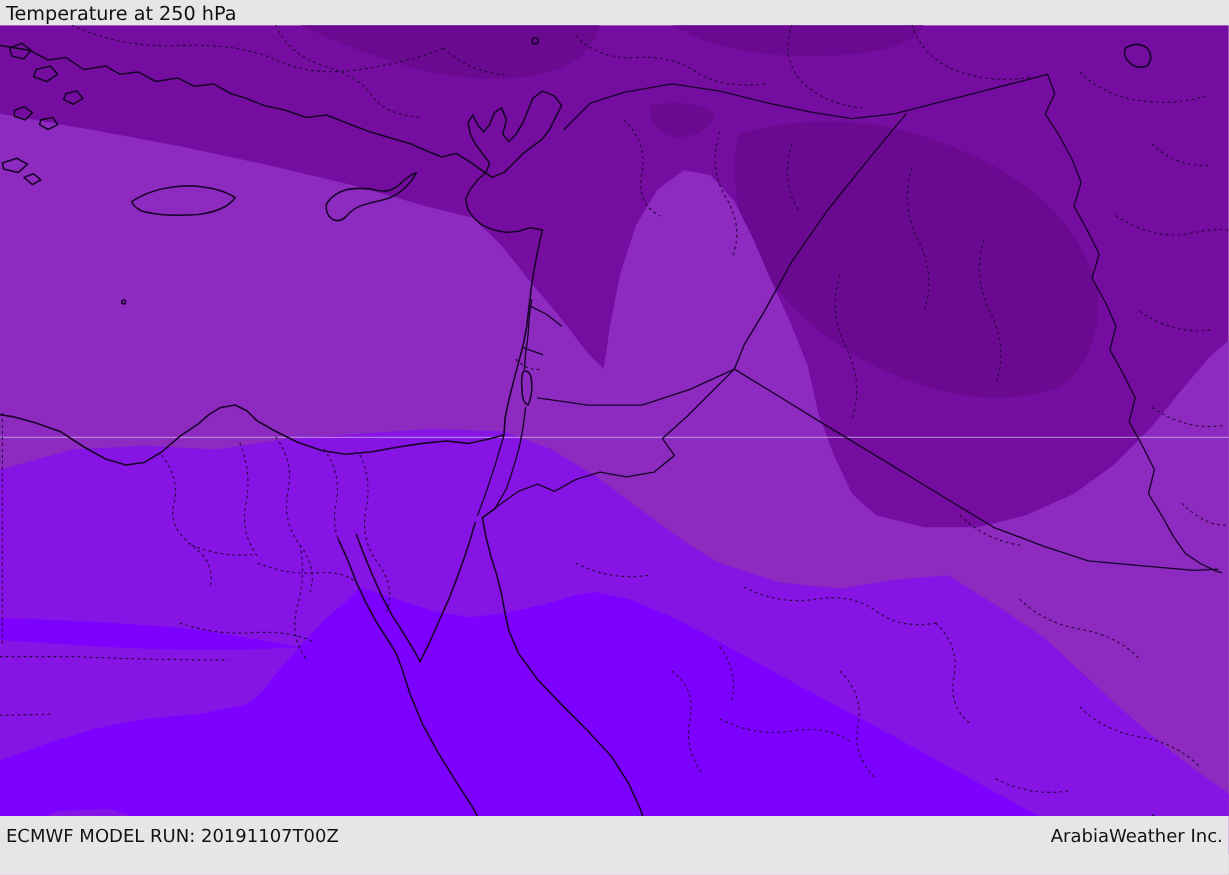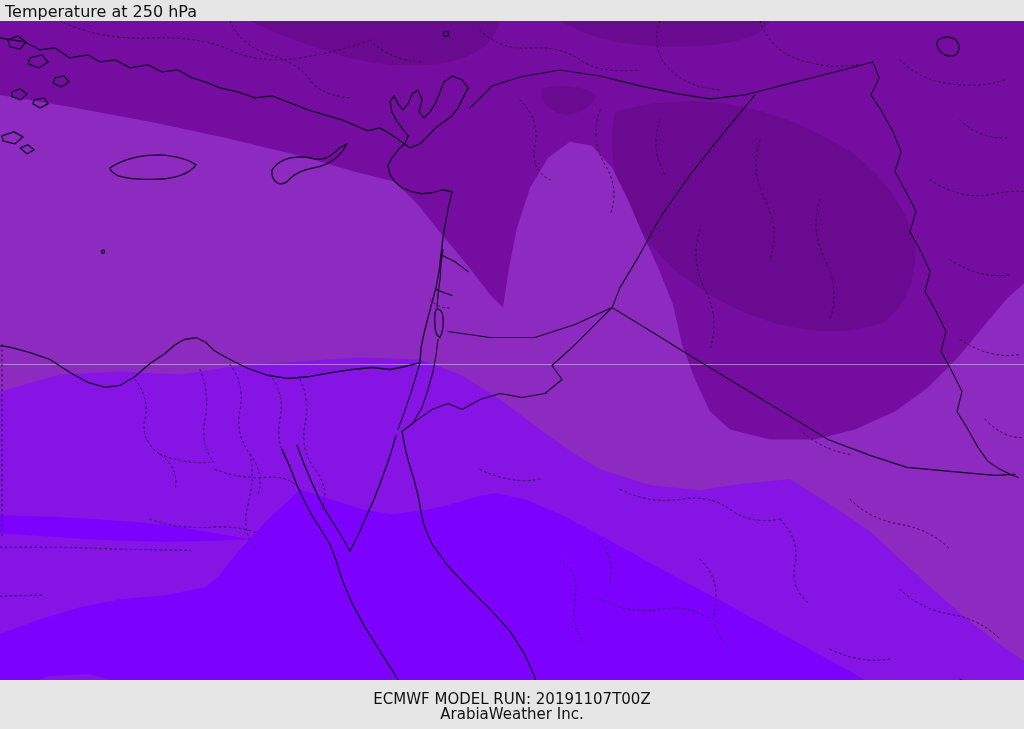--- a/index.html
+++ b/index.html
@@ -1,19 +1,19 @@
 <!DOCTYPE html>
 <html><head>
 <meta charset="utf-8">
 <style>
   html,body{margin:0;padding:0;width:1024px;height:729px;overflow:hidden;background:#e6e6e6;}
   body{font-family:"DejaVu Sans","Liberation Sans",sans-serif;}
   .bar{position:absolute;left:0;width:1024px;display:flex;justify-content:space-between;align-items:center;box-sizing:border-box;padding:12px 5px;color:#111;}
   .topbar{top:0;height:21px;font-size:16px;}
-  .bottombar{top:680px;height:34px;font-size:15px;flex-direction:column;}
+  .bottombar{top:680px;height:34px;font-size:15px;}
   .bar span{white-space:nowrap;line-height:1;}
   .mapwrap{position:absolute;top:21px;left:0;width:1024px;height:691px;}
   .mapwrap svg{display:block;width:100%;height:100%;}
   .coast{fill:none;stroke-width:1.3;stroke-linejoin:round;stroke-linecap:round;}
   .border{fill:none;stroke-width:1.1;stroke-linejoin:round;stroke-linecap:round;}
   .admin{fill:none;stroke-width:1;stroke-dasharray:1.6 3.4;stroke-linecap:round;opacity:.9;}
   .graticule{fill:none;stroke-width:1;opacity:.55;}
 </style>
 </head>
 <body>

